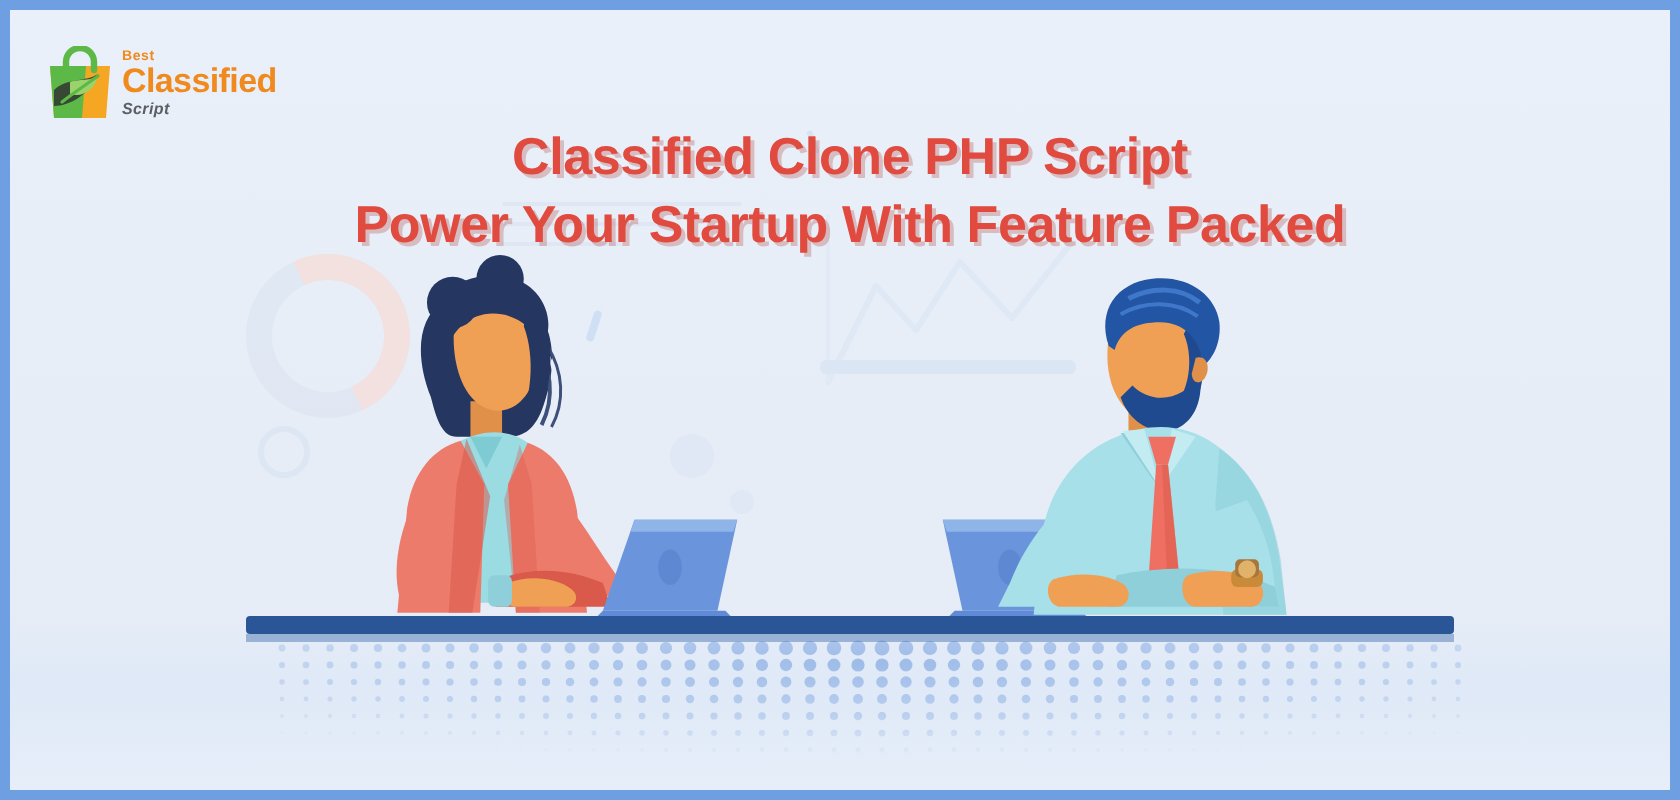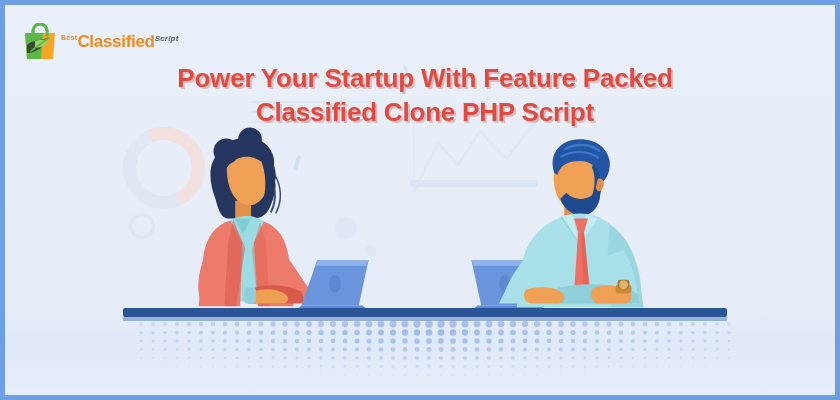--- a/index.html
+++ b/index.html
@@ -141,20 +141,21 @@
     top: 18px;
     display: flex;
     align-items: center;
     gap: 4px;
     z-index: 6;
   }
   .logo-mark { width: 34px; height: 38px; display: block; }
   .logo-text {
     line-height: 1;
     display: flex;
+    flex-direction: column;
     justify-content: flex-end;
   }
   .logo-best {
     font-size: 7px;
     font-weight: 700;
     color: #f08a1e;
     letter-spacing: .3px;
     margin-bottom: 1px;
   }
   .logo-classified {
@@ -276,22 +277,22 @@
       <path d="M8 28 C13 24 19 20 26 15" stroke="#5cb947" stroke-width="1.6" fill="none" stroke-linecap="round"></path>
     </svg>
     <span class="logo-text">
       <span class="logo-best">Best</span>
       <span class="logo-classified">Classified</span>
       <span class="logo-script">Script</span>
     </span>
   </div>
 
   <h1 class="headline">
+    <span class="hl-line">Classified Clone PHP Script</span>
     <span class="hl-line">Power Your Startup With Feature Packed</span>
-    <span class="hl-line">Classified Clone PHP Script</span>
   </h1>
 
   <svg class="scene" viewBox="0 0 840 400">
 
     <g>
 
       <path d="M213 196 C205 176 206 156 219 148 C232 139 252 140 263 149
                C276 159 277 180 270 200 C266 212 260 216 252 216 L226 216
                C219 216 216 208 213 196 Z" fill="#253761"></path>
 

